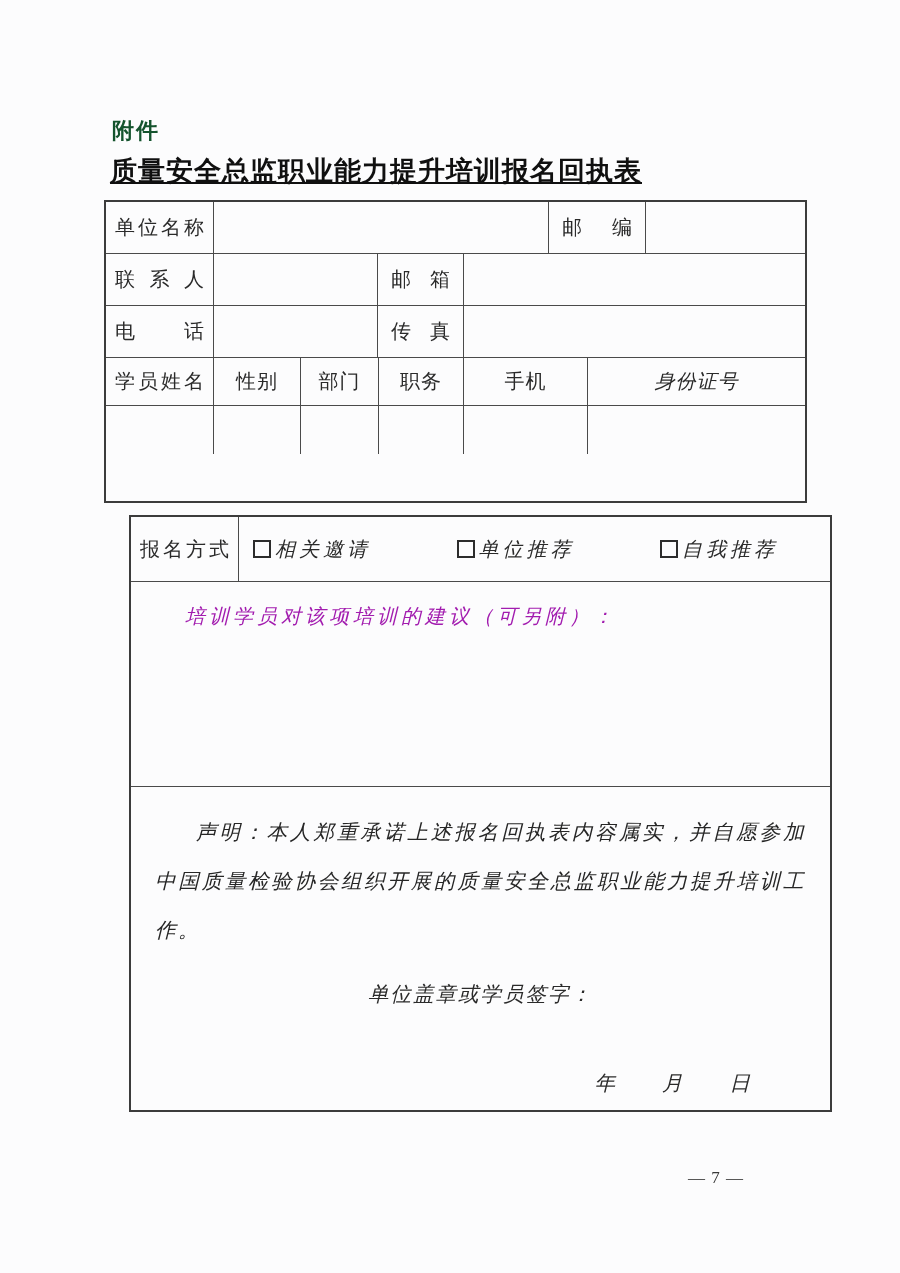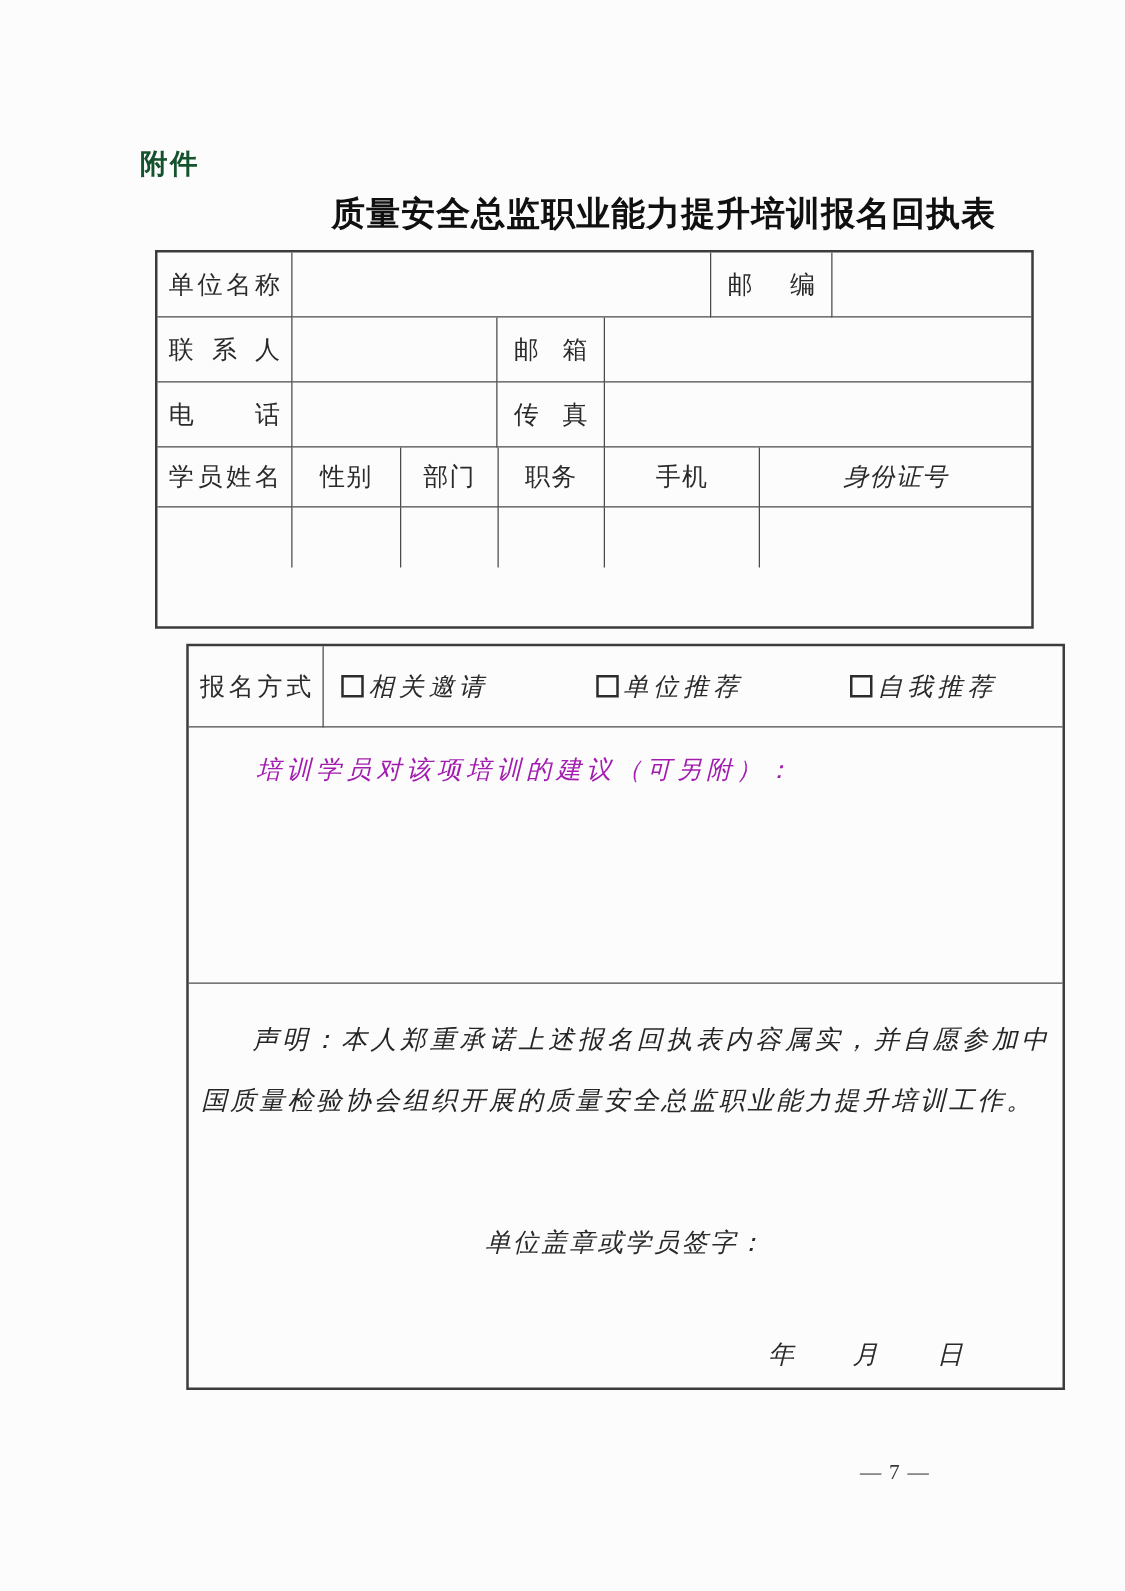--- a/index.html
+++ b/index.html
@@ -13,28 +13,28 @@
   }
   .page { position:absolute; inset:0; background:#fcfcfd; }
 
   .attachment {
     position:absolute; left:112px; top:116px;
     font-family:"Liberation Sans","DejaVu Sans",sans-serif;
     font-weight:700; font-size:22px; letter-spacing:2px; color:#14532d;
   }
   .title {
     position:absolute; left:110px; top:153px; width:687px;
-    text-align:right;
+    text-align:left;
     font-family:"Liberation Sans","DejaVu Sans",sans-serif;
-    font-weight:700; font-size:27px; letter-spacing:1px; color:#101010;
+    font-weight:700; font-size:27px; letter-spacing:1px; color:#101010;text-decoration:underline;
   }
 
   
   .tbl {
-    position:absolute; left:124px; width:703px;
+    position:absolute; left:104px; width:703px;
     border:2px solid #3c3c3c; box-sizing:border-box;
   }
   .tbl-a { top:200px; height:303px; }
   .tbl-b { top:515px; height:597px;margin-left:25px; }
 
   .row { display:flex; box-sizing:border-box; }
   .cell {
     box-sizing:border-box;
     border-right:1.5px solid #4a4a4a;
     border-bottom:1.5px solid #4a4a4a;
@@ -69,21 +69,21 @@
   .chk {
     width:14px; height:14px; border:2px solid #2c2c2c;
     margin-right:4px; flex:none; background:transparent;
   }
 
   .suggestion-cell { display:block; padding:17px 14px 0; }
   .suggestion-cell .txt {
     text-indent:2em; letter-spacing:4px; font-size:20px; line-height:34px; color:#a21caf;
   }
 
-  .decl-cell { display:block; position:relative; padding:21px 10px 0; }
+  .decl-cell { display:block; position:relative; padding:21px 24px 0; }
   .decl-text {
     font-size:20.5px; line-height:49px; letter-spacing:2.5px;
     text-indent:2em; text-align:justify; text-justify:inter-character; color:#262626;
   }
   .signature {
     position:absolute; top:193px; left:0; right:0;
     text-align:center; letter-spacing:2px; font-size:20.5px;
   }
   .date-line {
     position:absolute; top:282px; right:80px;

